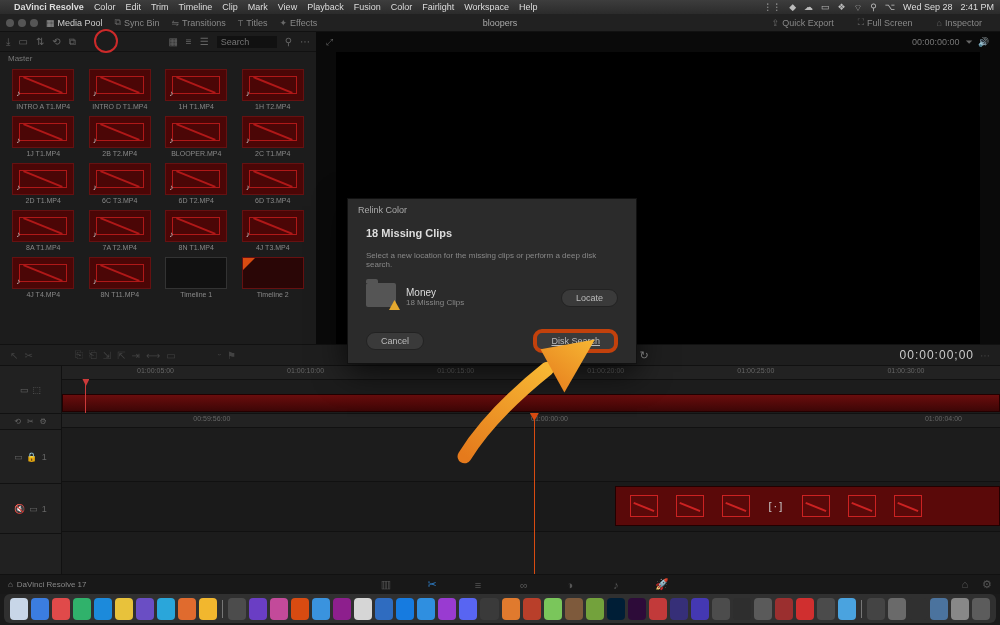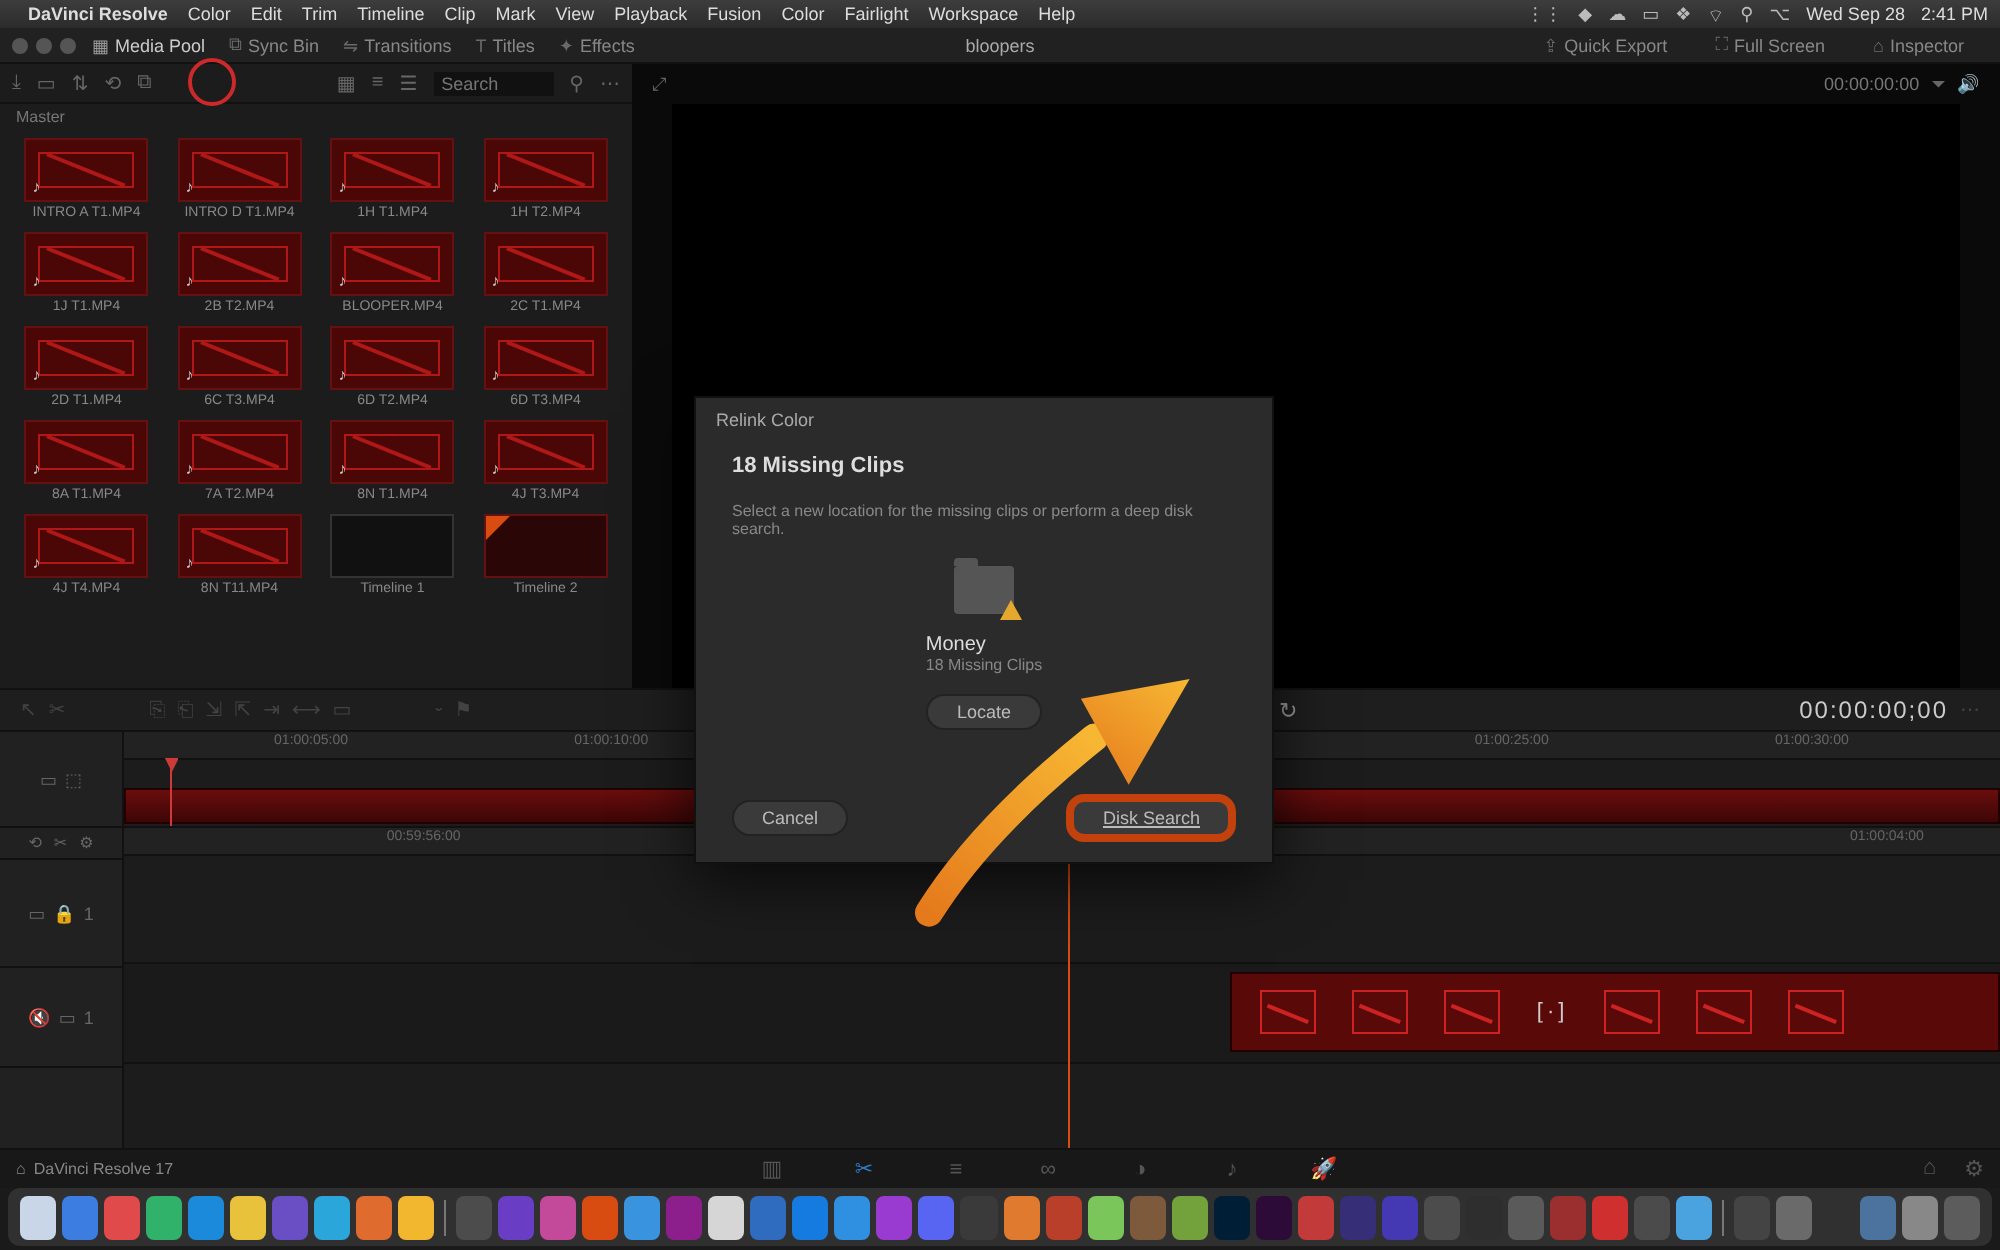--- a/index.html
+++ b/index.html
@@ -82,21 +82,21 @@
   .dock { height:29px; background: rgba(60,60,60,.65); margin:0 4px 2px 4px; border-radius:6px; display:flex; align-items:center; justify-content:center; gap:3px; padding:0 6px;}
   .dock .app { width:22px; height:22px; border-radius:4px; background:#555; font-size:11px; display:flex; align-items:center; justify-content:center; color:#fff;}
   .dock .sep { width:1px; height:18px; background:#777; margin:0 2px;}
 
   
   .dialog { position:absolute; left:347px; top:198px; width:290px; background:#2b2b2b; border:1px solid #111; box-shadow:0 8px 30px rgba(0,0,0,.7); z-index:10; color:#aaa;}
   .dlg-title { font-size:9px; padding:6px 10px 4px 10px; color:#aaa;}
   .dlg-body { padding:8px 18px 10px 18px; }
   .dlg-h { font-size:11px; font-weight:600; color:#ddd; margin-bottom:4px;}
   .dlg-sub { font-size:8px; color:#888; margin-bottom:14px;margin-top:12px;}
-  .dlg-row { display:flex; align-items:center; gap:10px; margin-bottom:28px;flex-direction:column;}
+  .dlg-row { display:flex; align-items:flex-end; gap:10px; margin-bottom:18px;}
   .dlg-folder { width:30px; height:24px; background:#555; border-radius:2px; position:relative;}
   .dlg-folder::before{content:""; position:absolute; top:-4px; left:0; width:12px; height:4px; background:#555; border-radius:2px 2px 0 0;}
   .dlg-folder .warn{ position:absolute; right:-4px; bottom:-3px; width:11px; height:10px; background:#e5a82e; clip-path:polygon(50% 0,100% 100%,0 100%); }
   .dlg-folder-info .name{ font-size:10px; color:#ddd;}
   .dlg-folder-info .cnt{ font-size:8px; color:#888;}
   .dlg-btn { background:#3a3a3a; border:1px solid #222; color:#bbb; font-size:9px; padding:3px 14px; border-radius:9px; cursor:default;}
   .dlg-btn.primary { border:4px solid #c2410c;text-decoration:underline; }
   .dlg-foot { display:flex; justify-content:space-between; align-items:center; padding-top:4px;}
 
   

